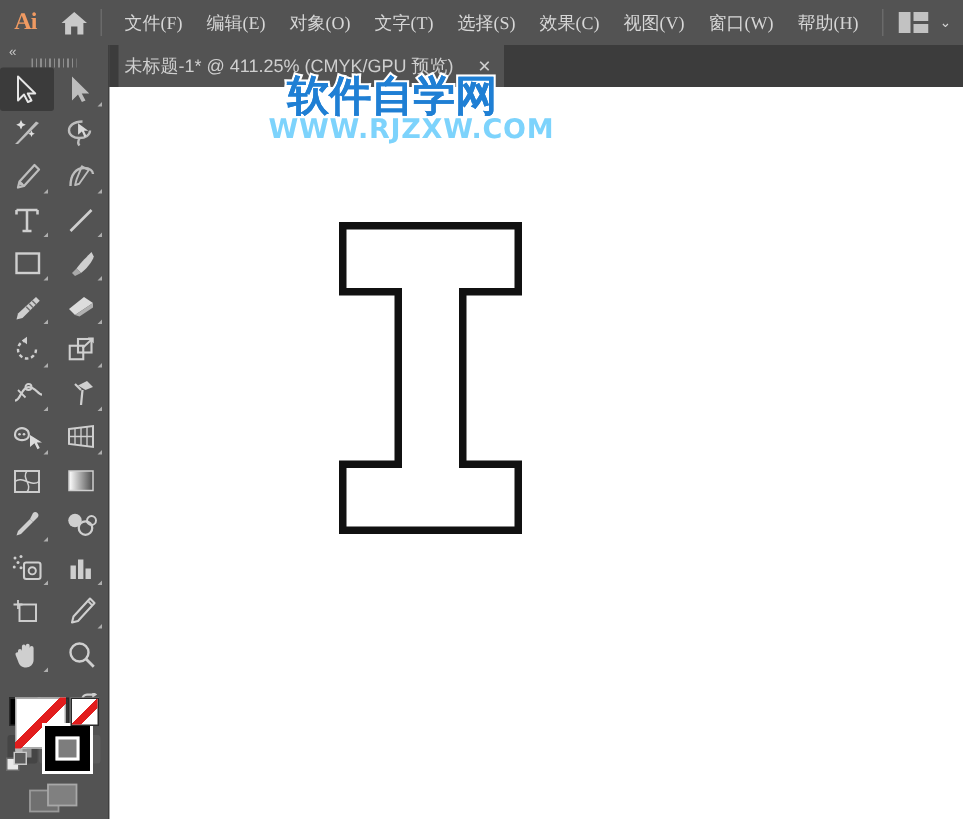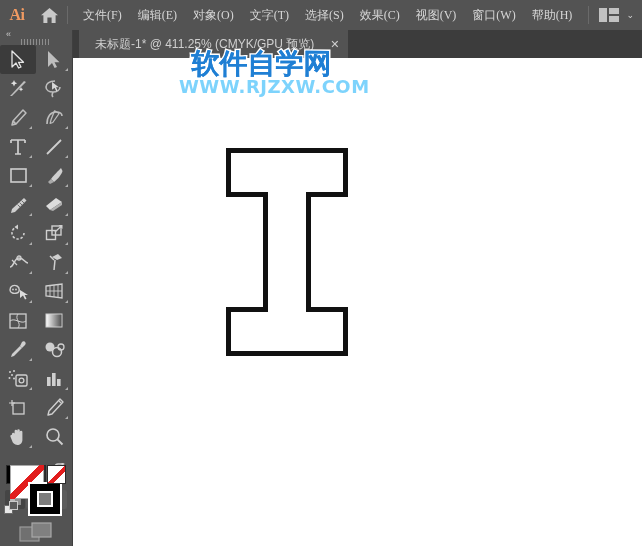--- a/index.html
+++ b/index.html
@@ -96,21 +96,21 @@
   .draw-btn.active{background:#454545;}
   .screen-mode{margin-top:12px;width:72px;display:flex;justify-content:center;}
 
   
   .tabbar{
     position:absolute;left:73px;top:30px;width:569px;height:28px;
     background:#3c3c3c;
   }
   .doc-tab{
     position:absolute;left:6px;top:0;height:28px;
-    background:#535353;display:flex;align-items:center;padding:0 8px 0 16px;
+    background:#535353;display:flex;align-items:center;padding:0 8px 0 4px;
     box-sizing:border-box;
   }
   .doc-tab .title{color:#cfcfcf;font-size:12px;white-space:nowrap;}
   .doc-tab .close{color:#cfcfcf;font-size:11px;margin-left:16px;font-weight:bold;}
 
   
   .canvas{
     position:absolute;left:73px;top:58px;width:569px;height:488px;
     background:#ffffff;overflow:hidden;
   }

